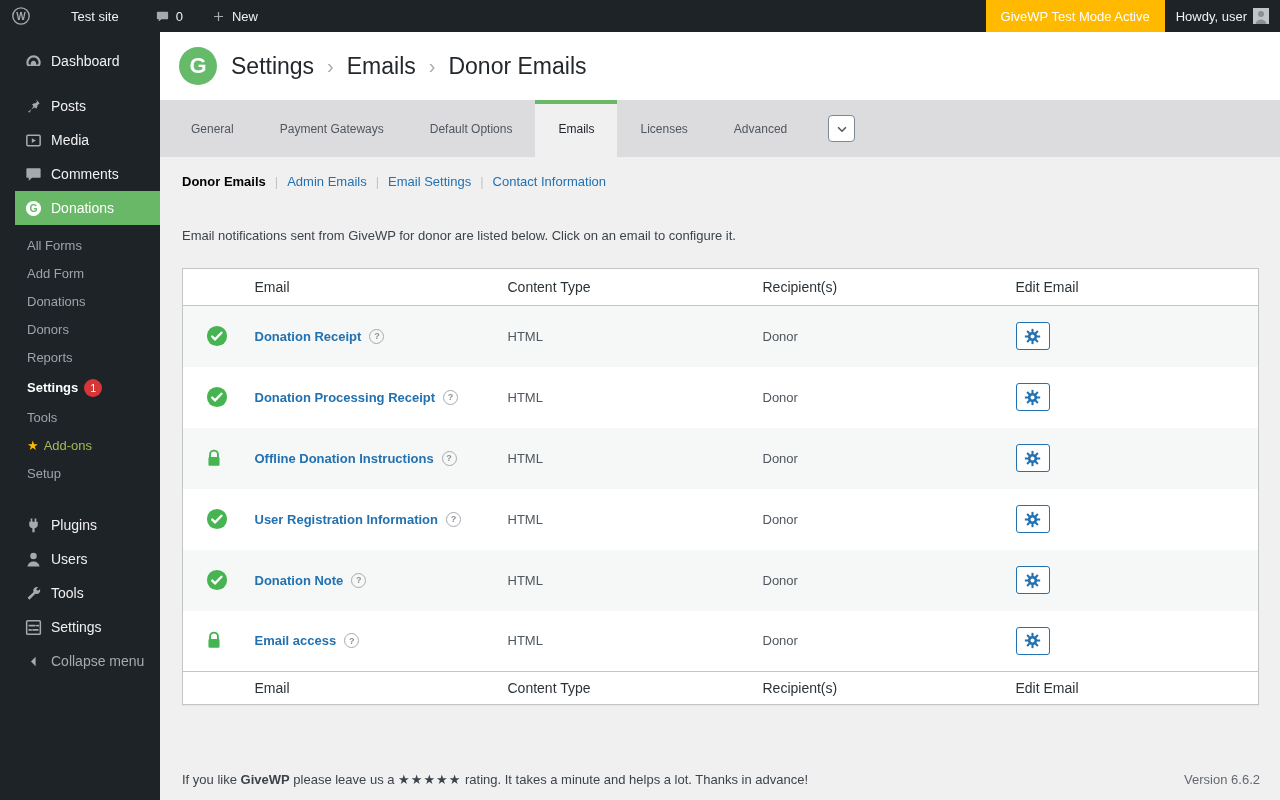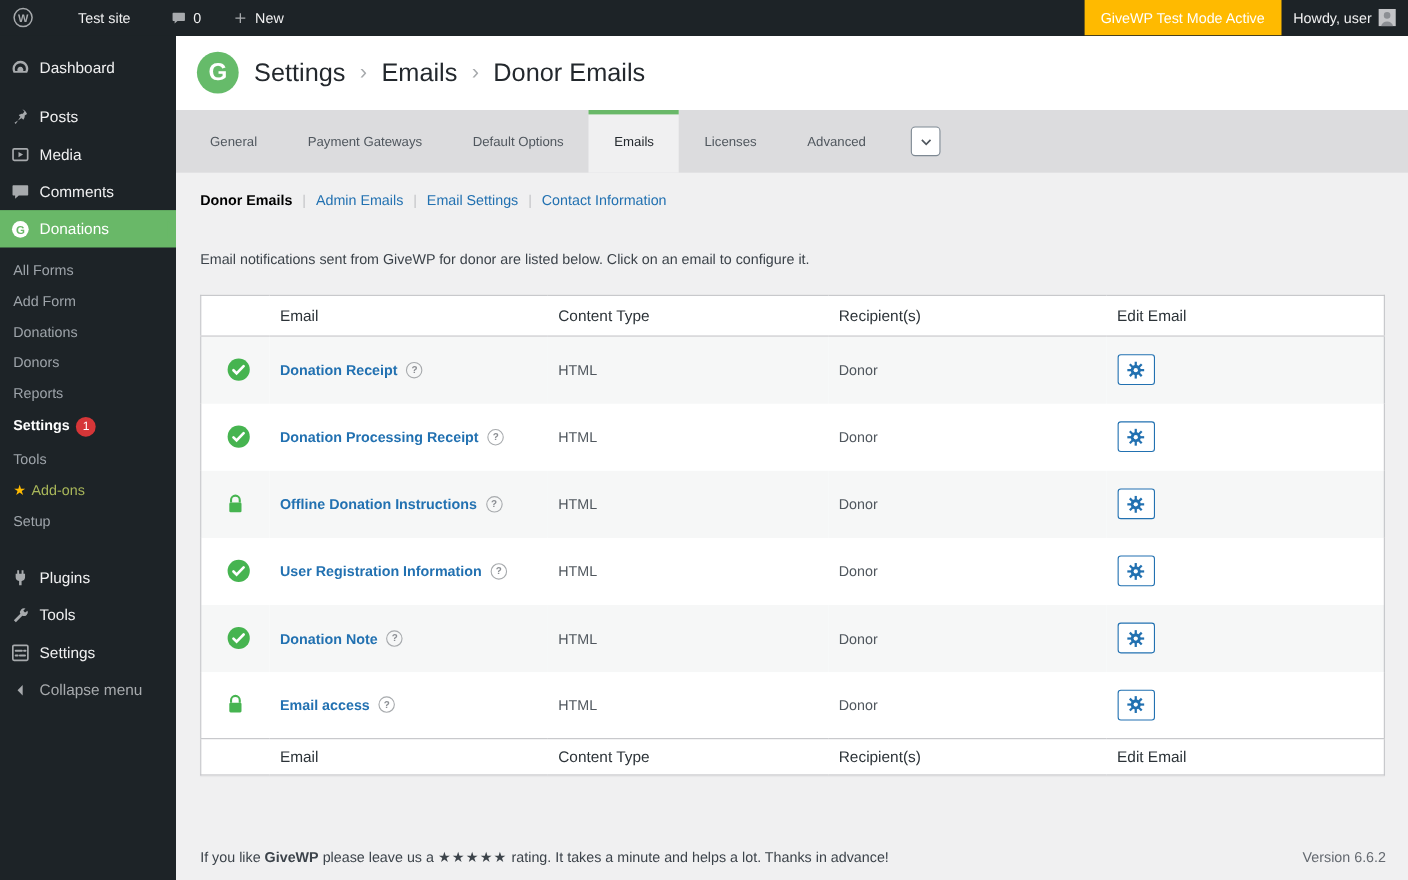--- a/index.html
+++ b/index.html
@@ -13,21 +13,21 @@
     color:#c3c4c7; display:flex; justify-content:space-between; align-items:stretch; z-index:100; }
   .ab-group { display:flex; align-items:stretch; }
   .ab-item { display:flex; align-items:center; gap:6px; padding:0 11px; color:#f0f0f1; cursor:pointer; }
   .ab-icon { color:#a7aaad; display:flex; align-items:center; }
   .test-mode-badge { background:#ffba00; color:#fff; display:flex; align-items:center;
     padding:0 15px; cursor:pointer; }
   .avatar { width:16px; height:16px; overflow:hidden; display:inline-block; }
 
   
   .sidebar { position:fixed; top:32px; left:0; bottom:0; width:160px; background:#1d2327; z-index:50; }
-  .menu { padding-top:12px; }
+  .menu { padding-top:12px;padding-left:15px; }
   .menu-item { display:flex; align-items:center; height:34px; color:#f0f0f1; font-size:14px;
     position:relative; cursor:pointer; }
   .menu-icon { width:36px; display:flex; justify-content:center; color:#a7aaad; flex:0 0 36px; }
   .menu-item.active { background:#69b868; color:#fff; }
   .menu-item.active .menu-icon { color:#fff; }
   .menu-item.active::after { content:""; position:absolute; right:-8px; top:50%; margin-top:-8px;
     border:8px solid transparent; border-left-color:#69b868; }
   .menu-sep { height:11px; }
   .menu-sep-lg { height:14px; }
   .submenu { padding:7px 0 6px; }
@@ -215,20 +215,29 @@
 
     <div class="menu-item">
       <span class="menu-icon">
         <svg viewBox="0 0 20 20" width="19" height="19" fill="currentColor">
             <path d="M7 2.5h1.8V6h2.4V2.5H13V6h1.5v3a4 4 0 01-3.3 3.9V17H8.8v-4.1A4 4 0 015.5 9V6H7z"></path>
           </svg>
       </span>
       <span>Plugins</span>
     </div>
 
+    <div class="menu-item">
+      <span class="menu-icon">
+        <svg viewBox="0 0 20 20" width="19" height="19" fill="currentColor">
+            <circle cx="10" cy="6.3" r="3.4"></circle>
+            <path d="M3.6 17.3c.5-3.2 3.2-5.3 6.4-5.3s5.9 2.1 6.4 5.3z"></path>
+          </svg>
+      </span>
+      <span>Users</span>
+    </div>
 
     <div class="menu-item">
       <span class="menu-icon">
         <svg viewBox="0 0 20 20" width="19" height="19" fill="currentColor">
             <path d="M16.9 5.4a3.8 3.8 0 01-5 4.9l-6.2 6.2-1.9-1.9L10 8.4a3.8 3.8 0 014.9-5l-2.1 2.1 1.7 1.7z"></path>
           </svg>
       </span>
       <span>Tools</span>
     </div>
 

